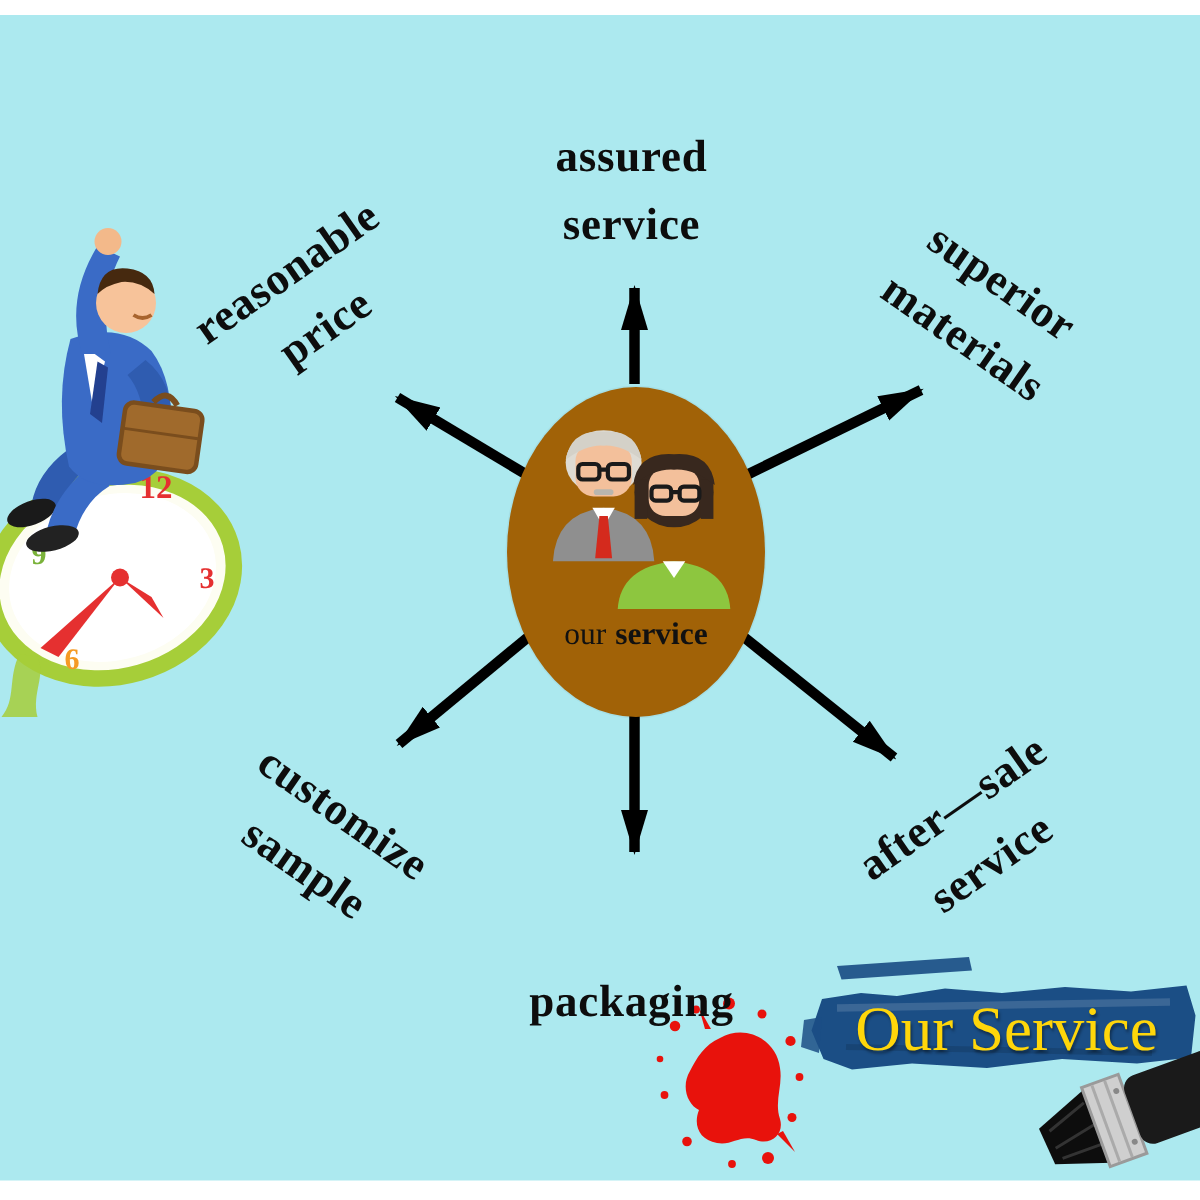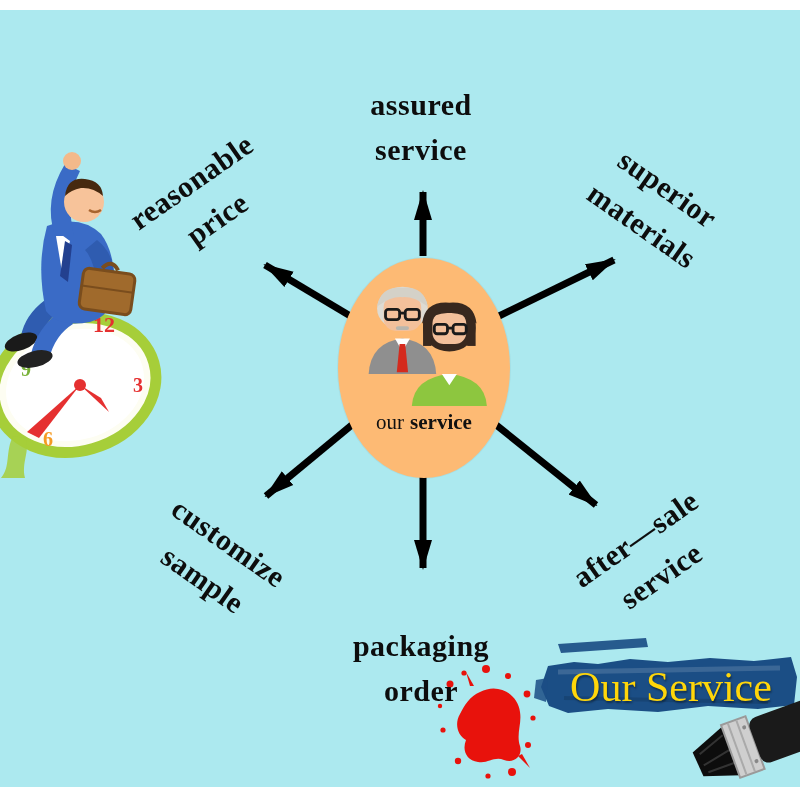--- a/index.html
+++ b/index.html
@@ -9,21 +9,21 @@
     font-family:"Liberation Serif","DejaVu Serif",serif;
   }
   .strip{position:absolute;left:0;width:800px;background:#fff;}
   .strip.top{top:0;height:10px;}
   .strip.bottom{bottom:0;height:13px;}
 
   .arrows{position:absolute;left:0;top:0;width:800px;height:800px;}
 
   .center-ellipse{
     position:absolute;left:338px;top:258px;width:172px;height:220px;
-    background:#fdba74;border-radius:50%;
+    background:#a16207;border-radius:50%;
     box-shadow:0 0 0 1px rgba(0,0,0,0.04);
     display:flex;flex-direction:column;align-items:center;justify-content:flex-start;
     padding-top:26px;box-sizing:border-box;z-index:5;
   }
   .people{width:142px;height:122px;}
   .center-label{
     margin-top:4px;font-size:21px;color:#111;display:flex;gap:6px;align-items:baseline;
   }
   .center-label b{font-weight:bold;}
 
@@ -126,21 +126,20 @@
   <div class="svc" id="svc-superior">
     <div>superior</div>
     <div>materials</div>
   </div>
   <div class="svc" id="svc-aftersale">
     <div>after—sale</div>
     <div>service</div>
   </div>
   <div class="svc" id="svc-packaging">
     <div>packaging</div>
-    <div>order</div>
   </div>
   <div class="svc" id="svc-customize">
     <div>customize</div>
     <div>sample</div>
   </div>
   <div class="svc" id="svc-reasonable">
     <div>reasonable</div>
     <div>price</div>
   </div>
 

